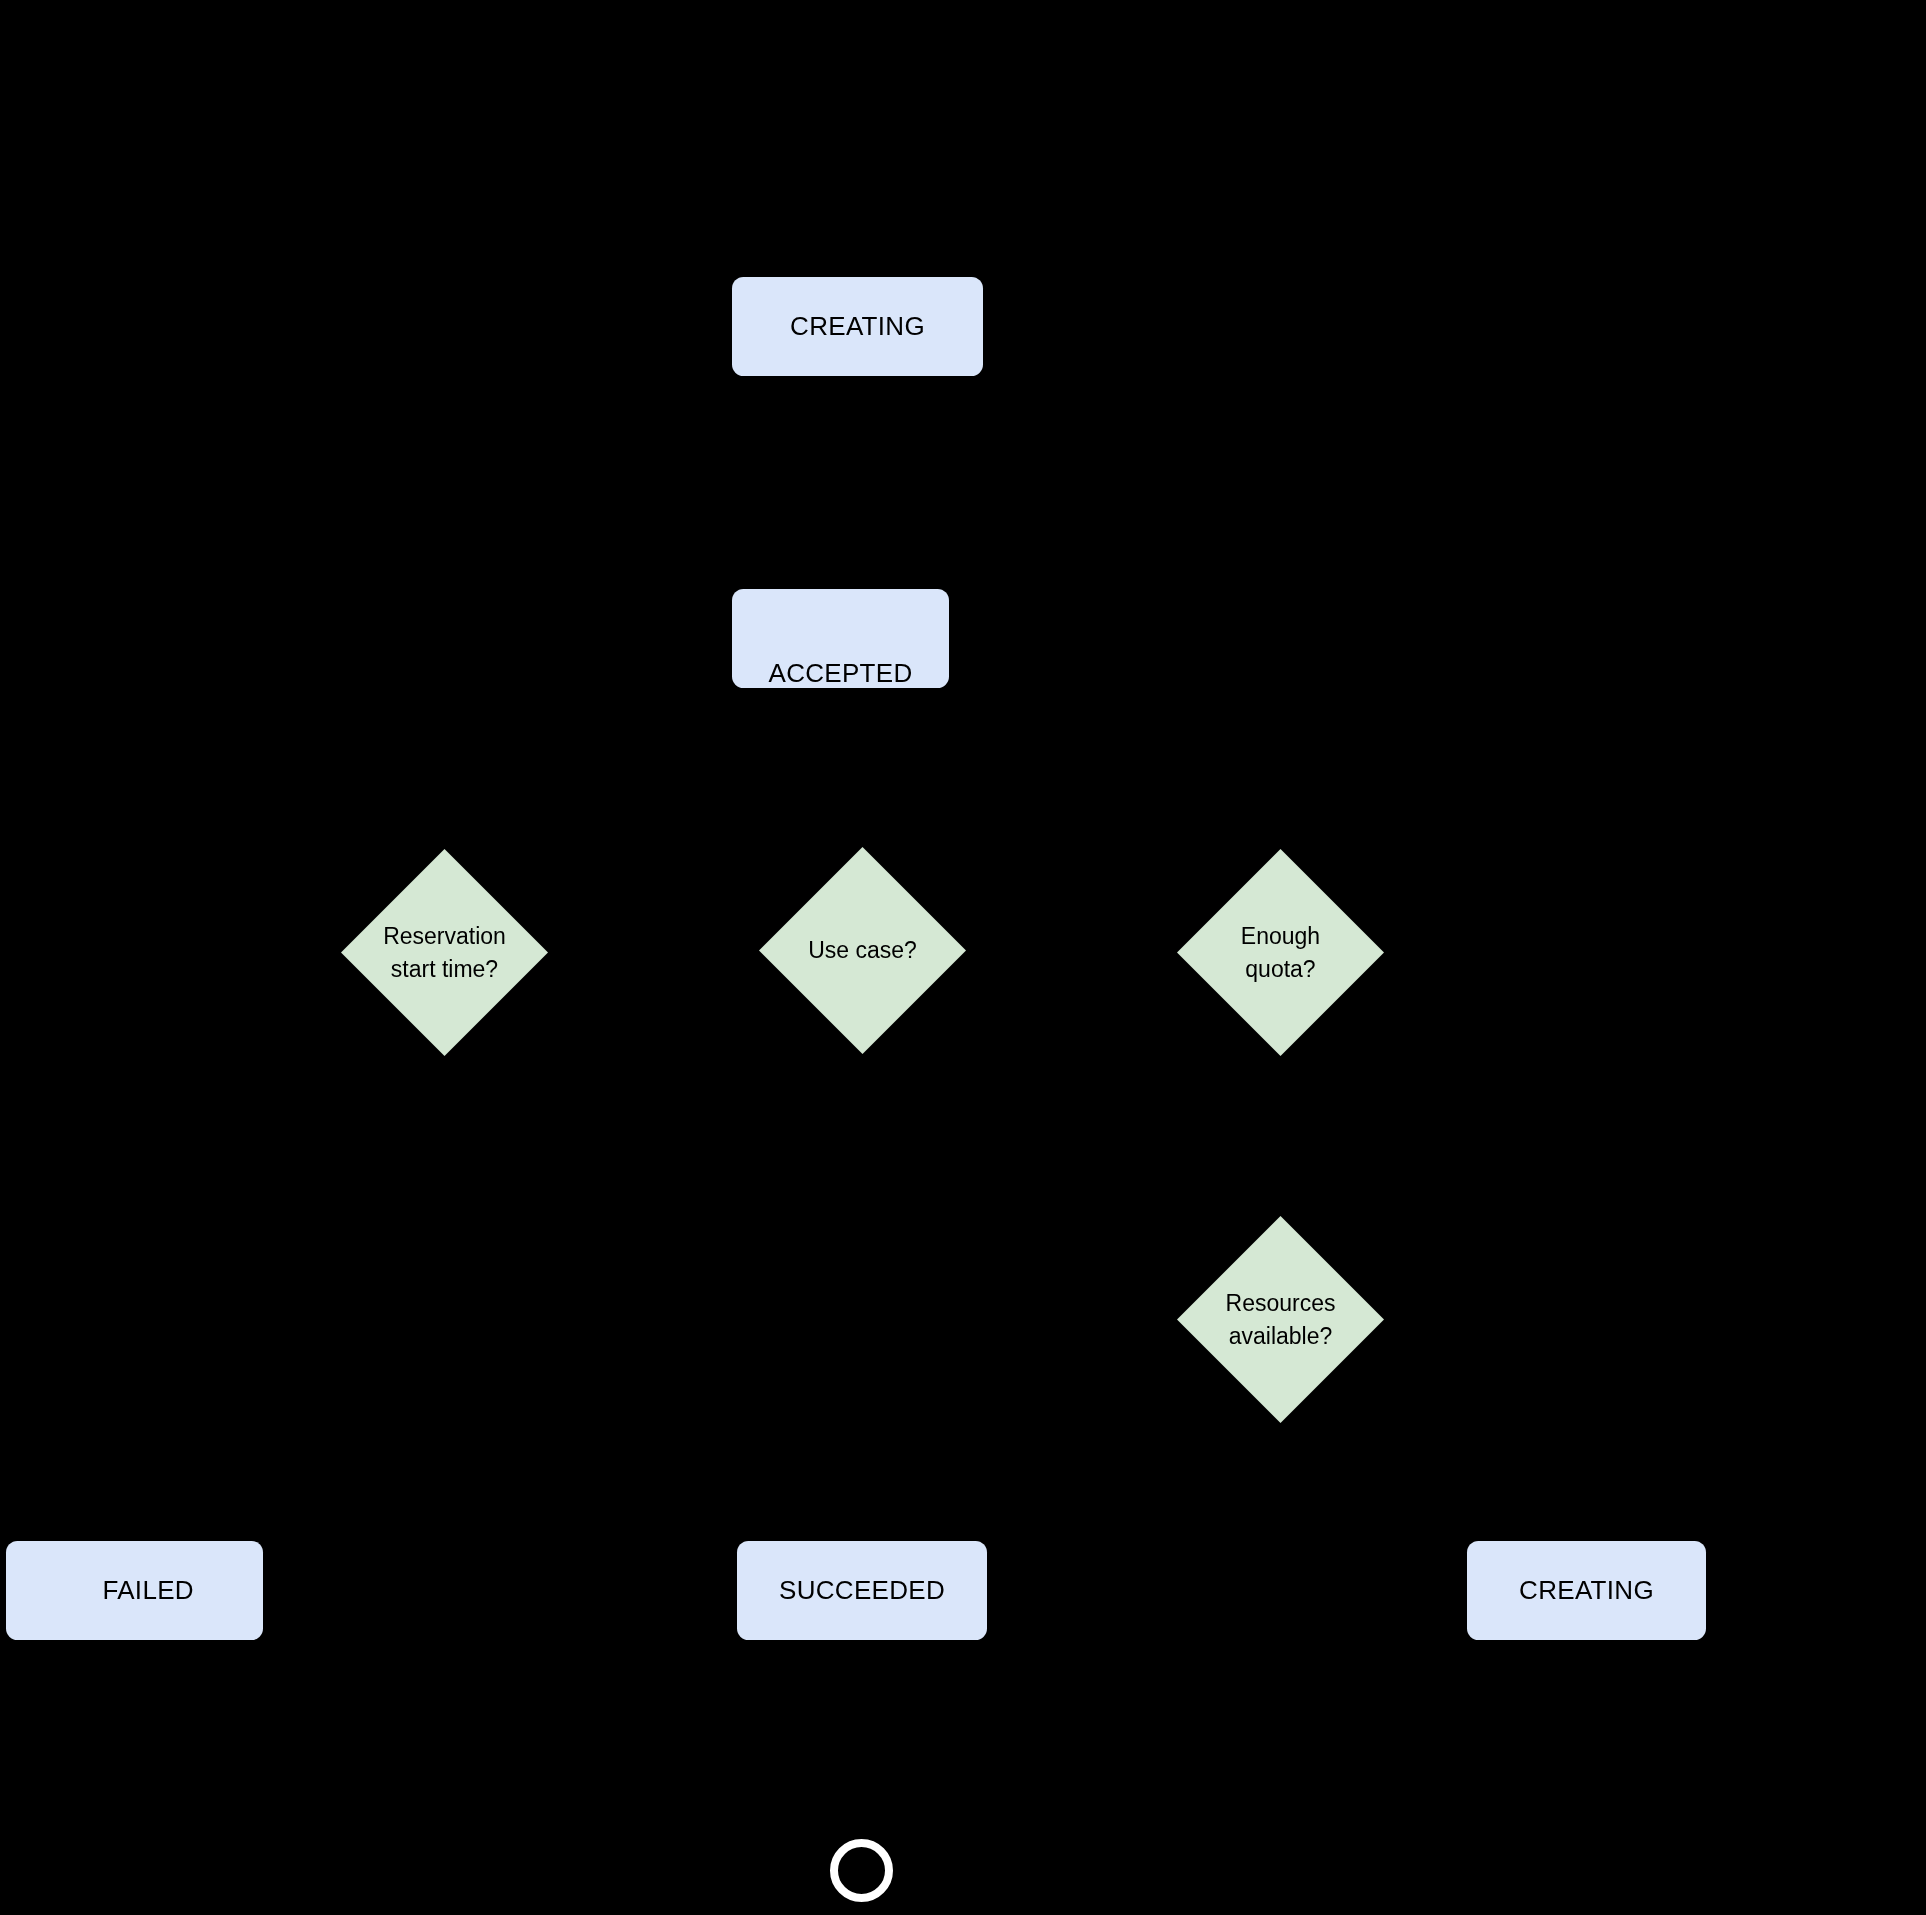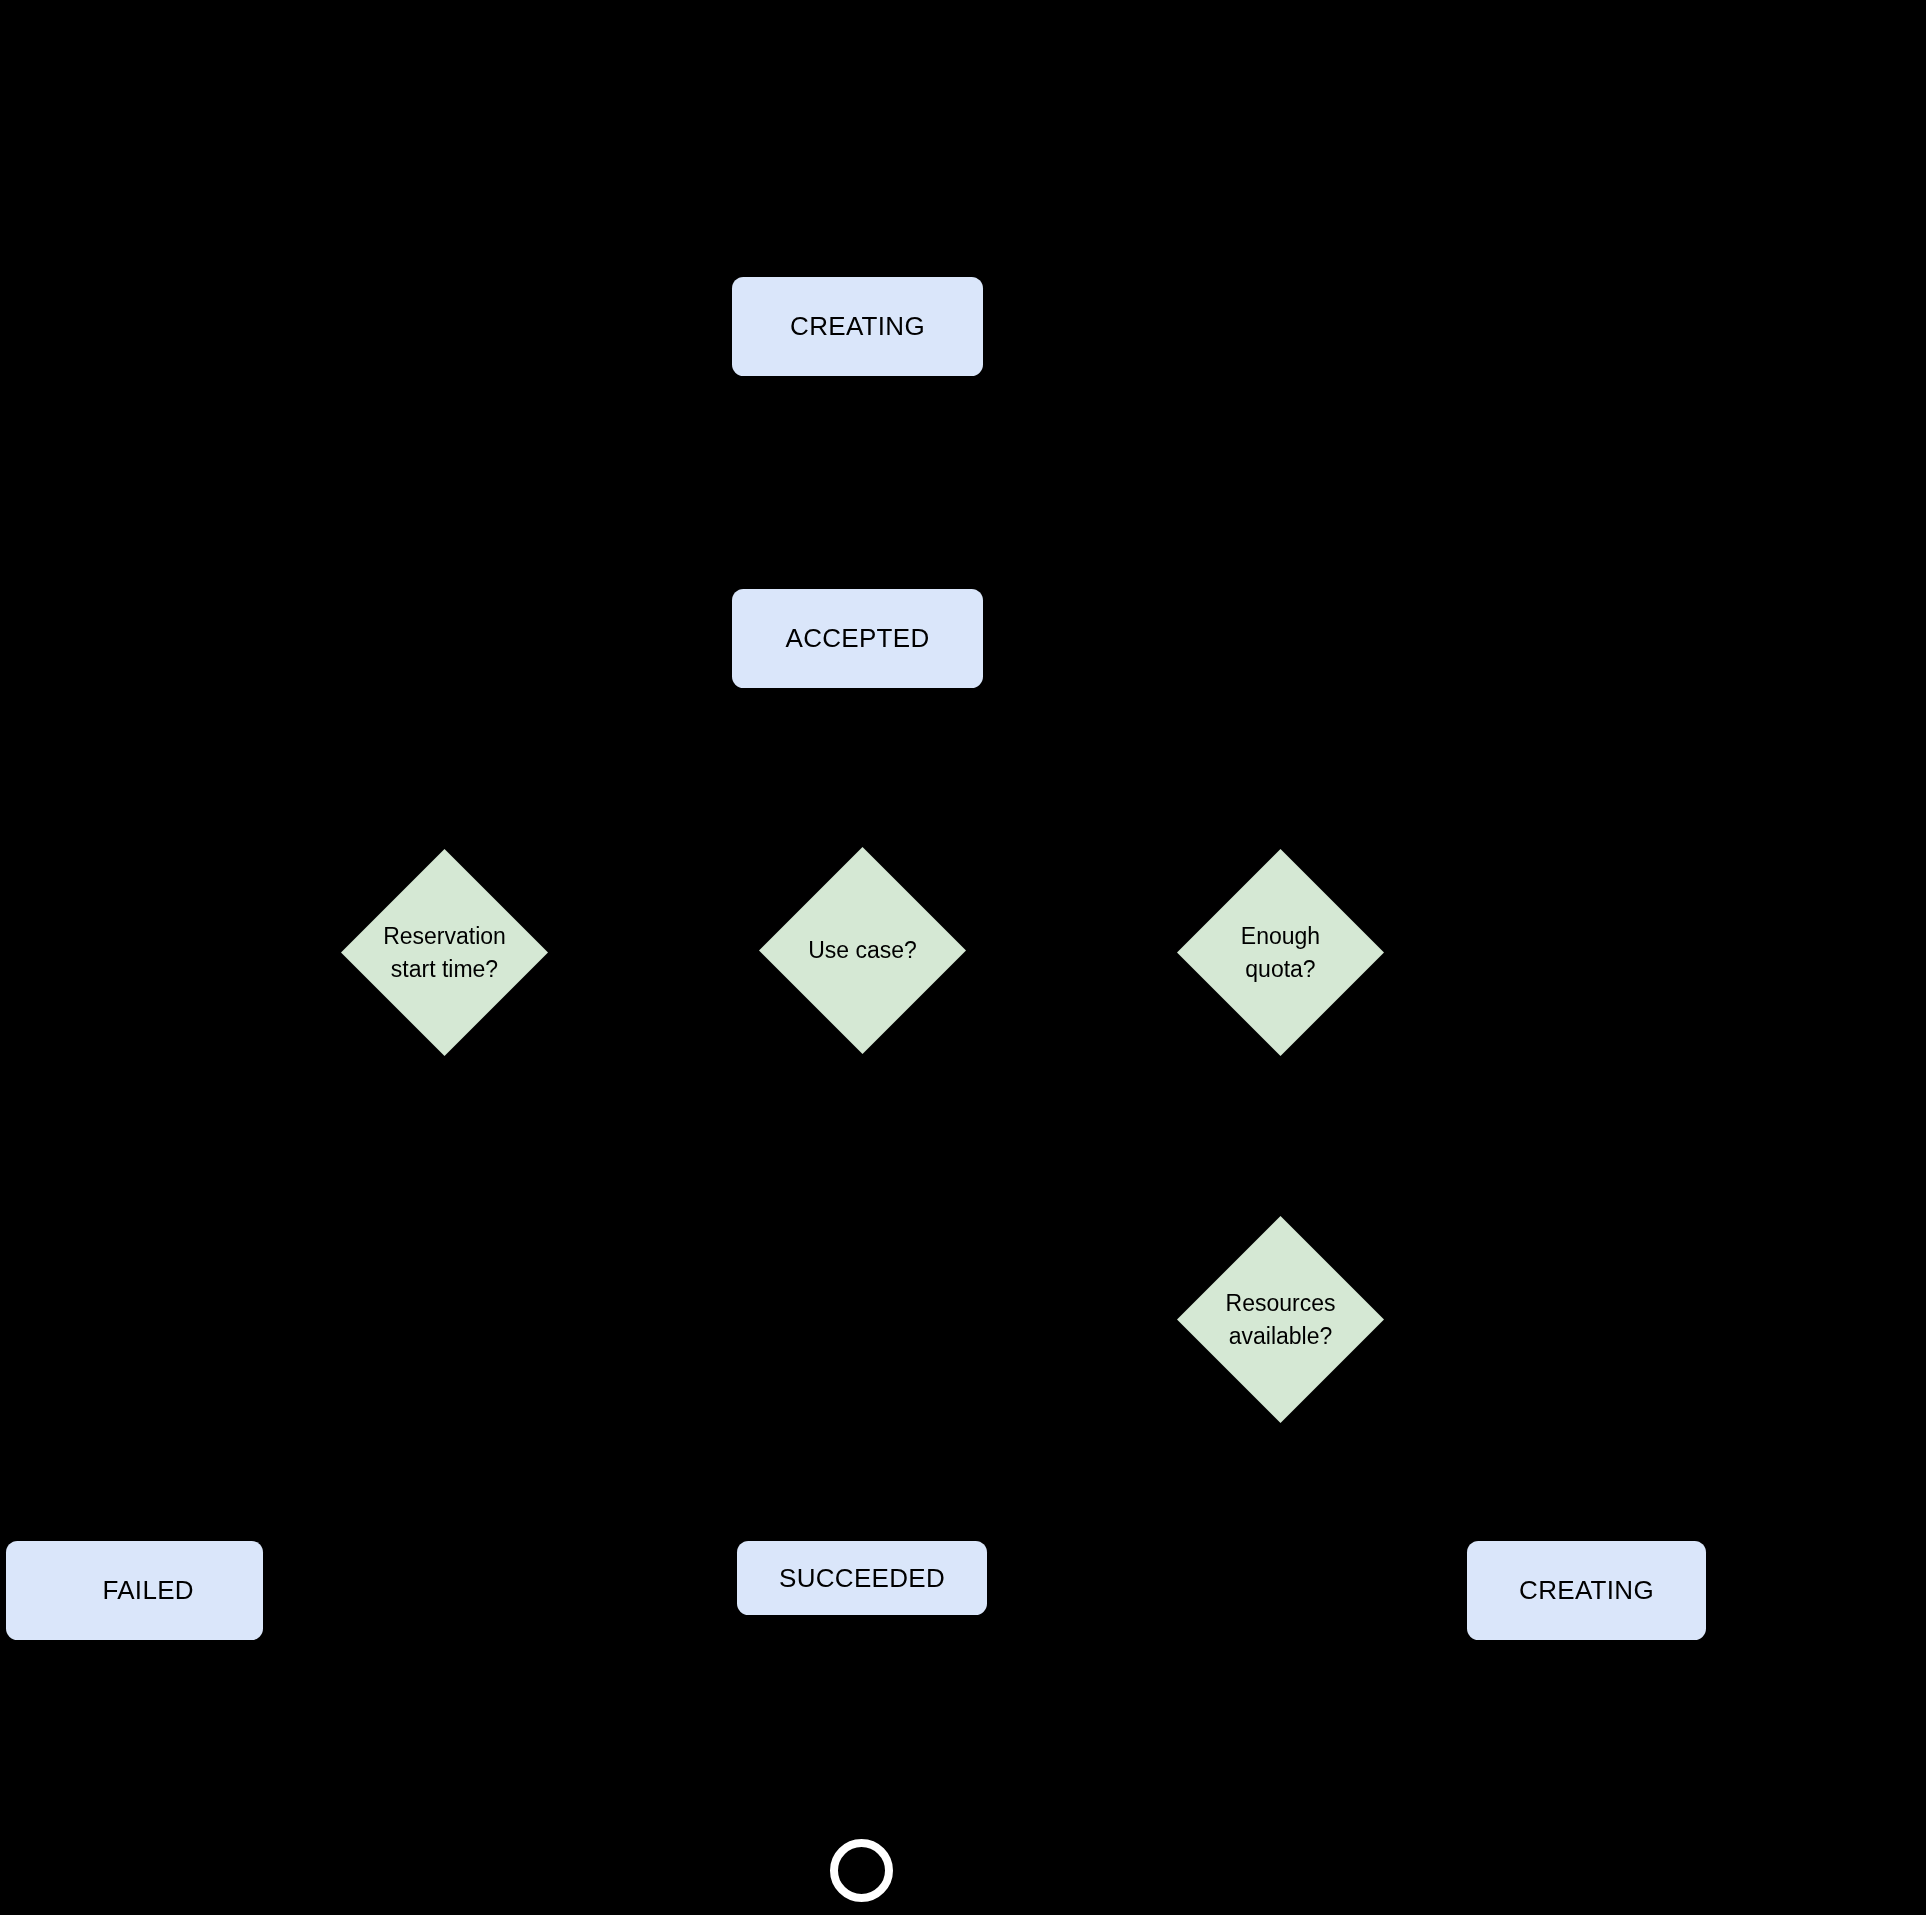--- a/index.html
+++ b/index.html
@@ -70,21 +70,21 @@
 </style>
 </head>
 <body>
 
 <div id="canvas">
 
   <div class="state-node" style="left:732px; top:277px; width:251px; height:99px;">
     <span class="state-label">CREATING</span>
   </div>
 
-  <div class="state-node" style="left:732px; top:589px; width:251px; height:99px;">
+  <div class="state-node" style="left:732px; top:589px; width:217px; height:99px;align-items:flex-end;">
     <span class="state-label">ACCEPTED</span>
   </div>
 
   <div class="decision-node" style="left:341px; top:849px; width:207px; height:207px;">
     <span class="decision-shape"></span>
     <span class="decision-label">Reservation
 start time?</span>
   </div>
 
   <div class="decision-node" style="left:759px; top:847px; width:207px; height:207px;">
@@ -101,21 +101,21 @@
   <div class="decision-node" style="left:1177px; top:1216px; width:207px; height:207px;">
     <span class="decision-shape"></span>
     <span class="decision-label">Resources
 available?</span>
   </div>
 
   <div class="state-node" style="left:6.2px; top:1541px; width:257px; height:99px;padding-left:27px;">
     <span class="state-label">FAILED</span>
   </div>
 
-  <div class="state-node" style="left:737px; top:1541px; width:250px; height:74px;">
+  <div class="state-node" style="left:737px; top:1541px; width:250px; height:99px;">
     <span class="state-label">SUCCEEDED</span>
   </div>
 
   <div class="state-node" style="left:1467px; top:1541px; width:239px; height:99px;">
     <span class="state-label">CREATING</span>
   </div>
 
   <div class="terminal-node" style="left:830px; top:1839px; width:63px; height:63px;"></div>
 
 </div>

